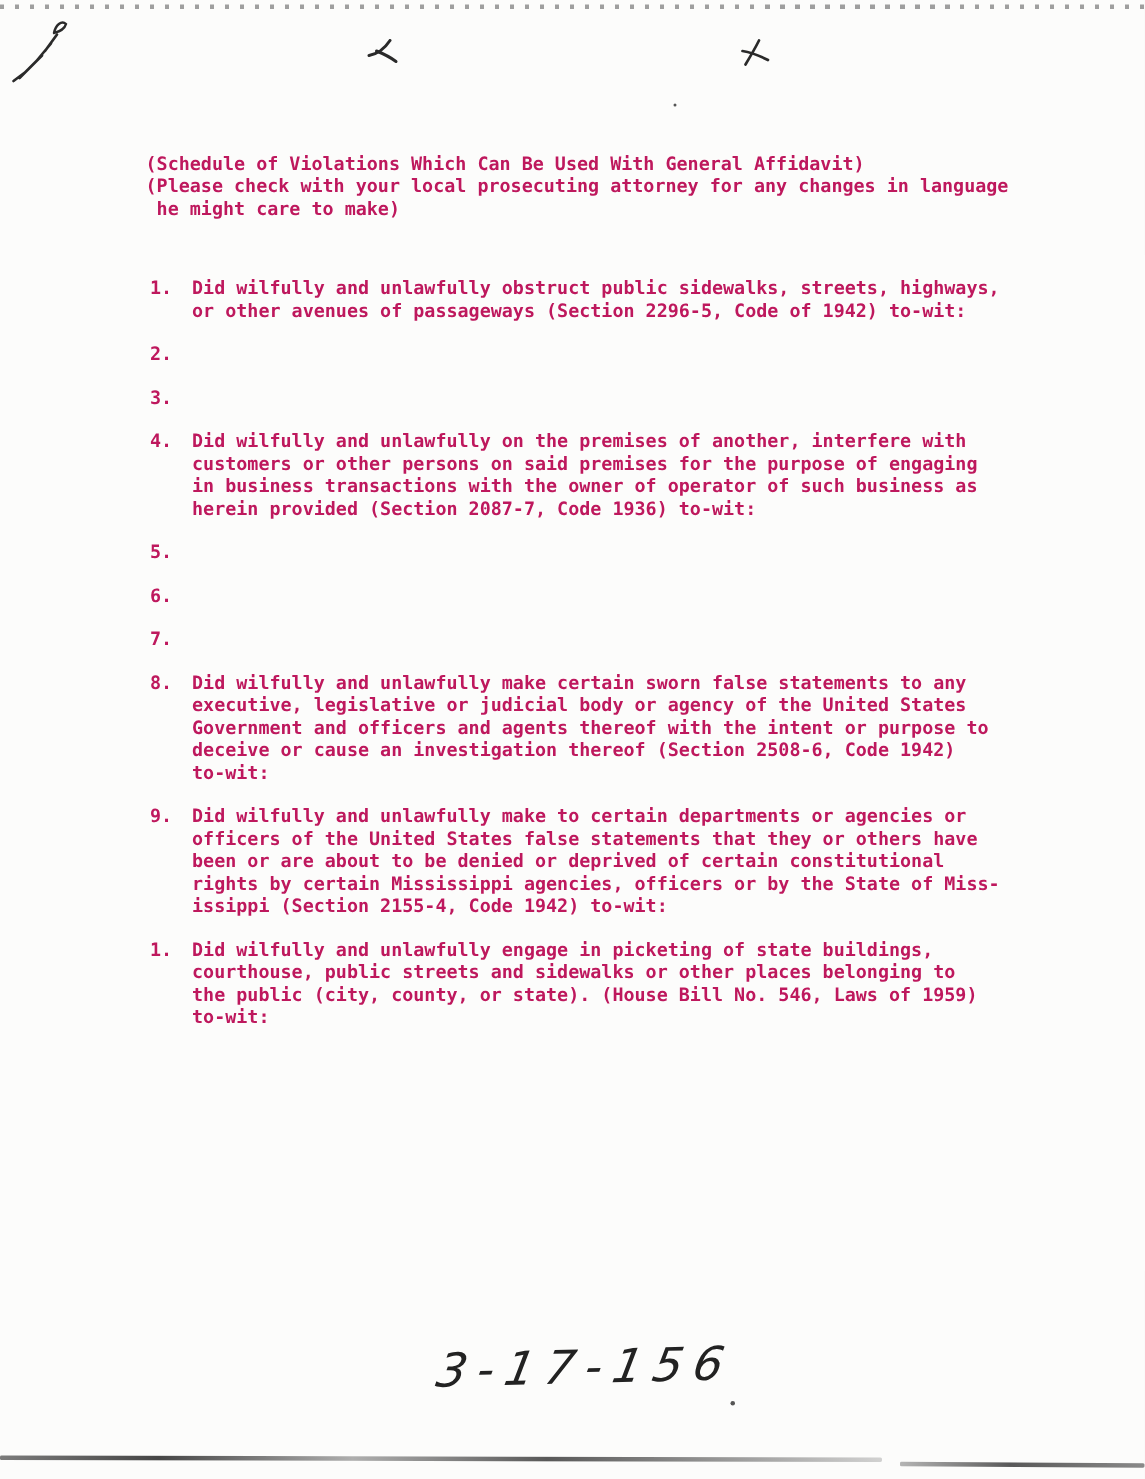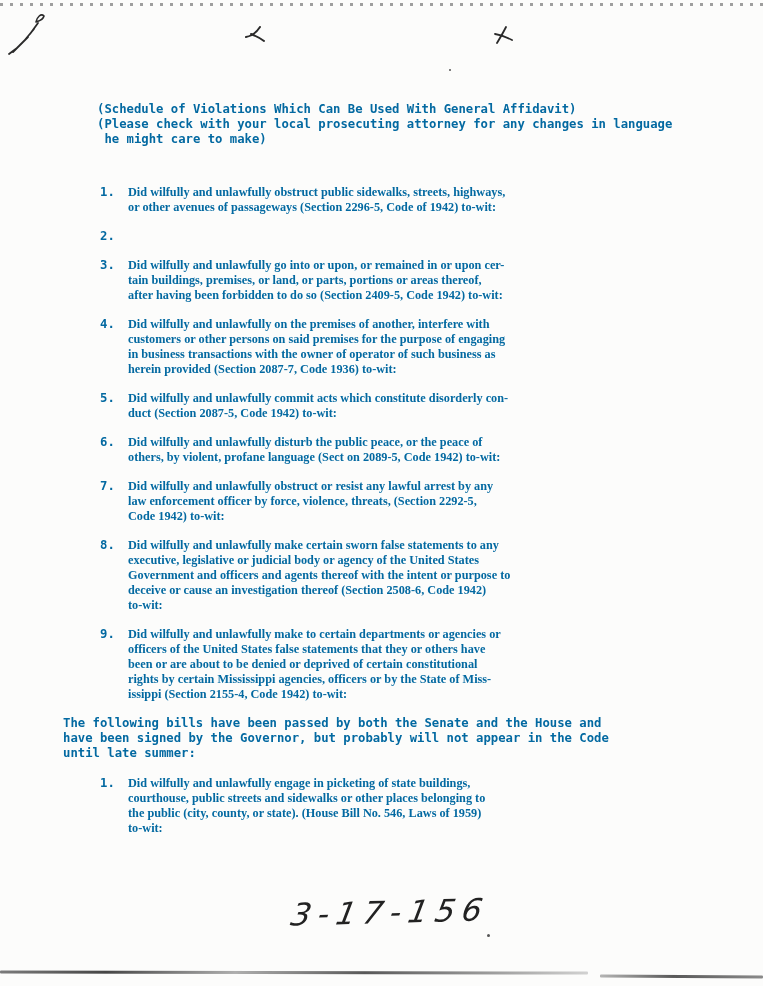--- a/index.html
+++ b/index.html
@@ -23,27 +23,27 @@
   .ink { position: absolute; }
   .ink path { fill: none; stroke: #2a2a2a; stroke-linecap: round; }
   .ink-left   { left: 6px;  top: 10px; }
   .ink-center { left: 244px; top: 26px; }
   .ink-right  { left: 494px; top: 26px; }
 
   .content { position: absolute; top: 102px; left: 63px; width: 645px; }
   .typed {
     font-family: "DejaVu Sans Mono", monospace;
     font-size: 12.25px; line-height: 15px;
-    font-weight: 700; color: #0369a1;
+    font-weight: 700; color: #be185d;
     white-space: pre;
   }
   .header { margin-left: 34px; margin-bottom: 38px; }
   .violation { display: flex; margin-left: 37px; margin-bottom: 14px; }
   .v-num { flex: none; width: 28px; }
-  .v-text { flex: none; font-family: Liberation Serif, serif; }
+  .v-text { flex: none; }
   .closing { margin-top: 4px; margin-bottom: 15px; }
 
   .handwritten {
     position: absolute; left: 292px; top: 894px;
     font-family: "DejaVu Sans", sans-serif;
     font-style: italic; font-weight: 400;
     font-size: 31px; letter-spacing: 7px;
     color: #222;
     transform: skewX(-12deg) rotate(-1.5deg);
   }
@@ -95,68 +95,55 @@
       <div class="violation">
         <span class="typed v-num">1.</span>
         <span class="typed v-text">Did wilfully and unlawfully obstruct public sidewalks, streets, highways,
 or other avenues of passageways (Section 2296-5, Code of 1942) to-wit:</span>
       </div>
       <div class="violation">
         <span class="typed v-num">2.</span>
       </div>
       <div class="violation">
         <span class="typed v-num">3.</span>
-        <span class="typed v-text">Did wilfully and unlawfully go into or upon, or remained in or upon cer-
-tain buildings, premises, or land, or parts, portions or areas thereof,
-after having been forbidden to do so (Section 2409-5, Code 1942) to-wit:</span>
       </div>
       <div class="violation">
         <span class="typed v-num">4.</span>
         <span class="typed v-text">Did wilfully and unlawfully on the premises of another, interfere with
 customers or other persons on said premises for the purpose of engaging
 in business transactions with the owner of operator of such business as
 herein provided (Section 2087-7, Code 1936) to-wit:</span>
       </div>
       <div class="violation">
         <span class="typed v-num">5.</span>
-        <span class="typed v-text">Did wilfully and unlawfully commit acts which constitute disorderly con-
-duct (Section 2087-5, Code 1942) to-wit:</span>
       </div>
       <div class="violation">
         <span class="typed v-num">6.</span>
-        <span class="typed v-text">Did wilfully and unlawfully disturb the public peace, or the peace of
-others, by violent, profane language (Sect on 2089-5, Code 1942) to-wit:</span>
       </div>
       <div class="violation">
         <span class="typed v-num">7.</span>
-        <span class="typed v-text">Did wilfully and unlawfully obstruct or resist any lawful arrest by any
-law enforcement officer by force, violence, threats, (Section 2292-5,
-Code 1942) to-wit:</span>
       </div>
       <div class="violation">
         <span class="typed v-num">8.</span>
         <span class="typed v-text">Did wilfully and unlawfully make certain sworn false statements to any
 executive, legislative or judicial body or agency of the United States
 Government and officers and agents thereof with the intent or purpose to
 deceive or cause an investigation thereof (Section 2508-6, Code 1942)
 to-wit:</span>
       </div>
       <div class="violation">
         <span class="typed v-num">9.</span>
         <span class="typed v-text">Did wilfully and unlawfully make to certain departments or agencies or
 officers of the United States false statements that they or others have
 been or are about to be denied or deprived of certain constitutional
 rights by certain Mississippi agencies, officers or by the State of Miss-
 issippi (Section 2155-4, Code 1942) to-wit:</span>
       </div>
     </div>
 
-    <div class="typed closing">The following bills have been passed by both the Senate and the House and
-have been signed by the Governor, but probably will not appear in the Code
-until late summer:</div>
 
     <div>
       <div class="violation">
         <span class="typed v-num">1.</span>
         <span class="typed v-text">Did wilfully and unlawfully engage in picketing of state buildings,
 courthouse, public streets and sidewalks or other places belonging to
 the public (city, county, or state). (House Bill No. 546, Laws of 1959)
 to-wit:</span>
       </div>
     </div>

